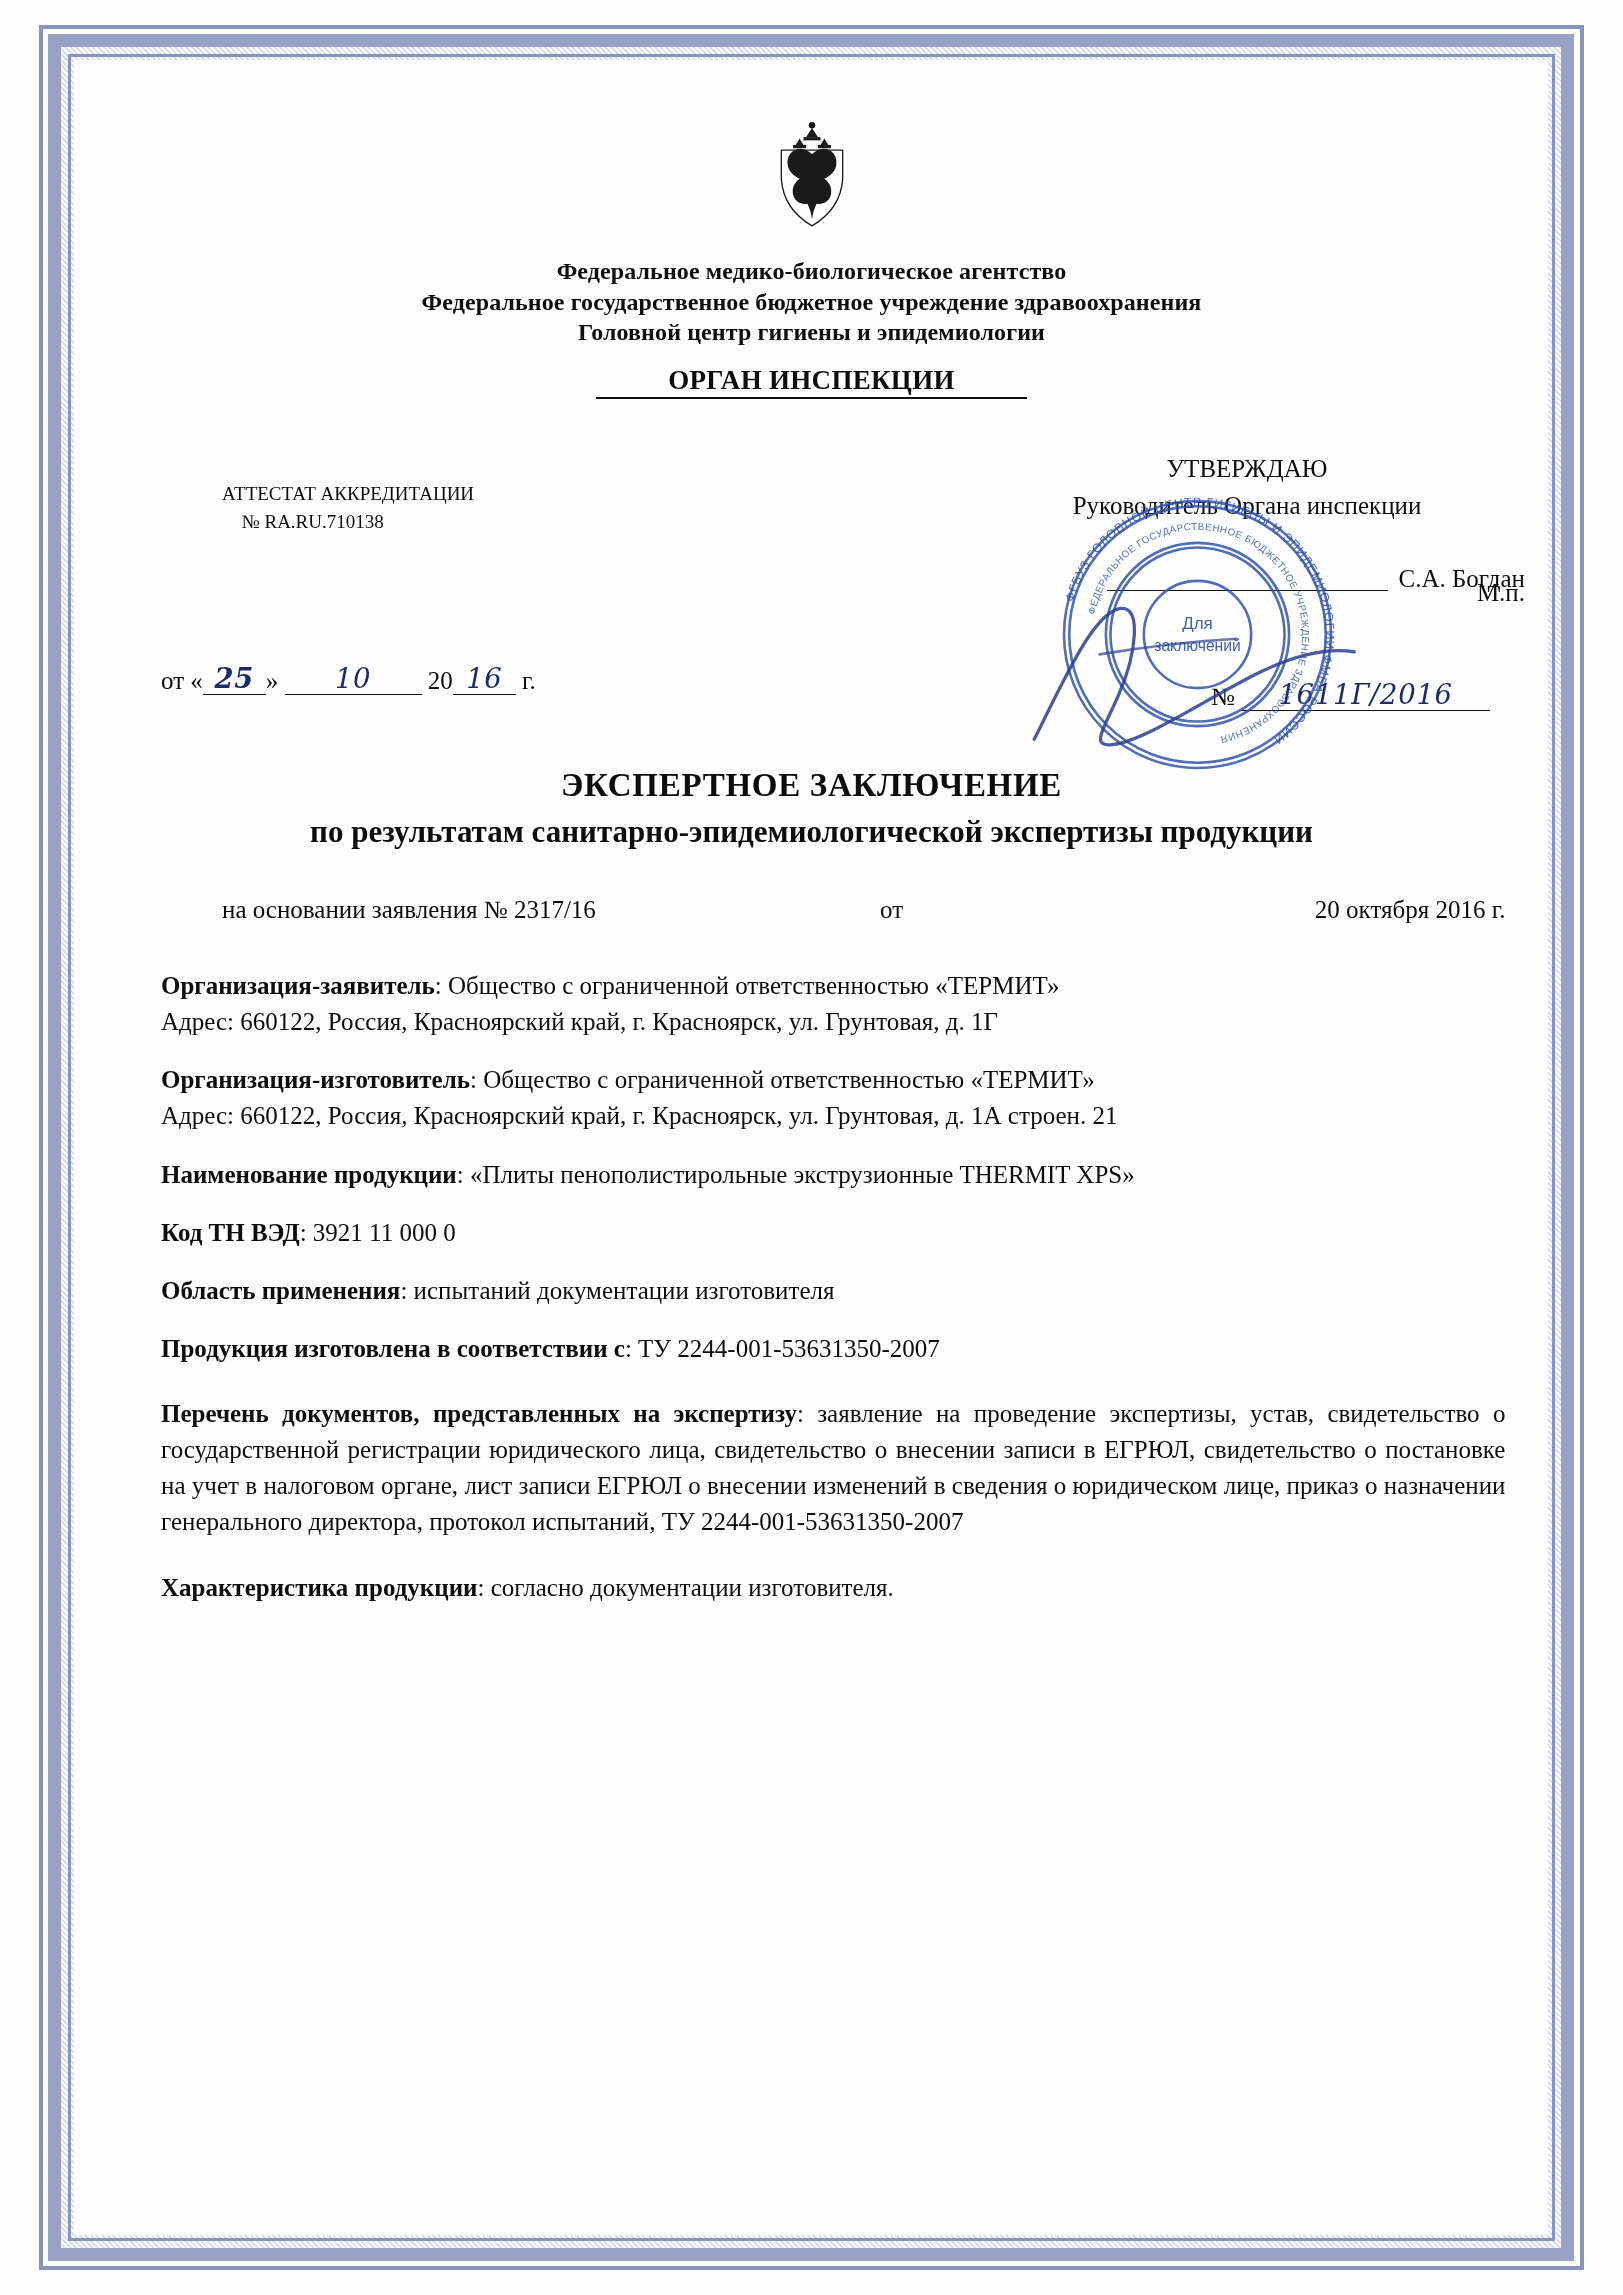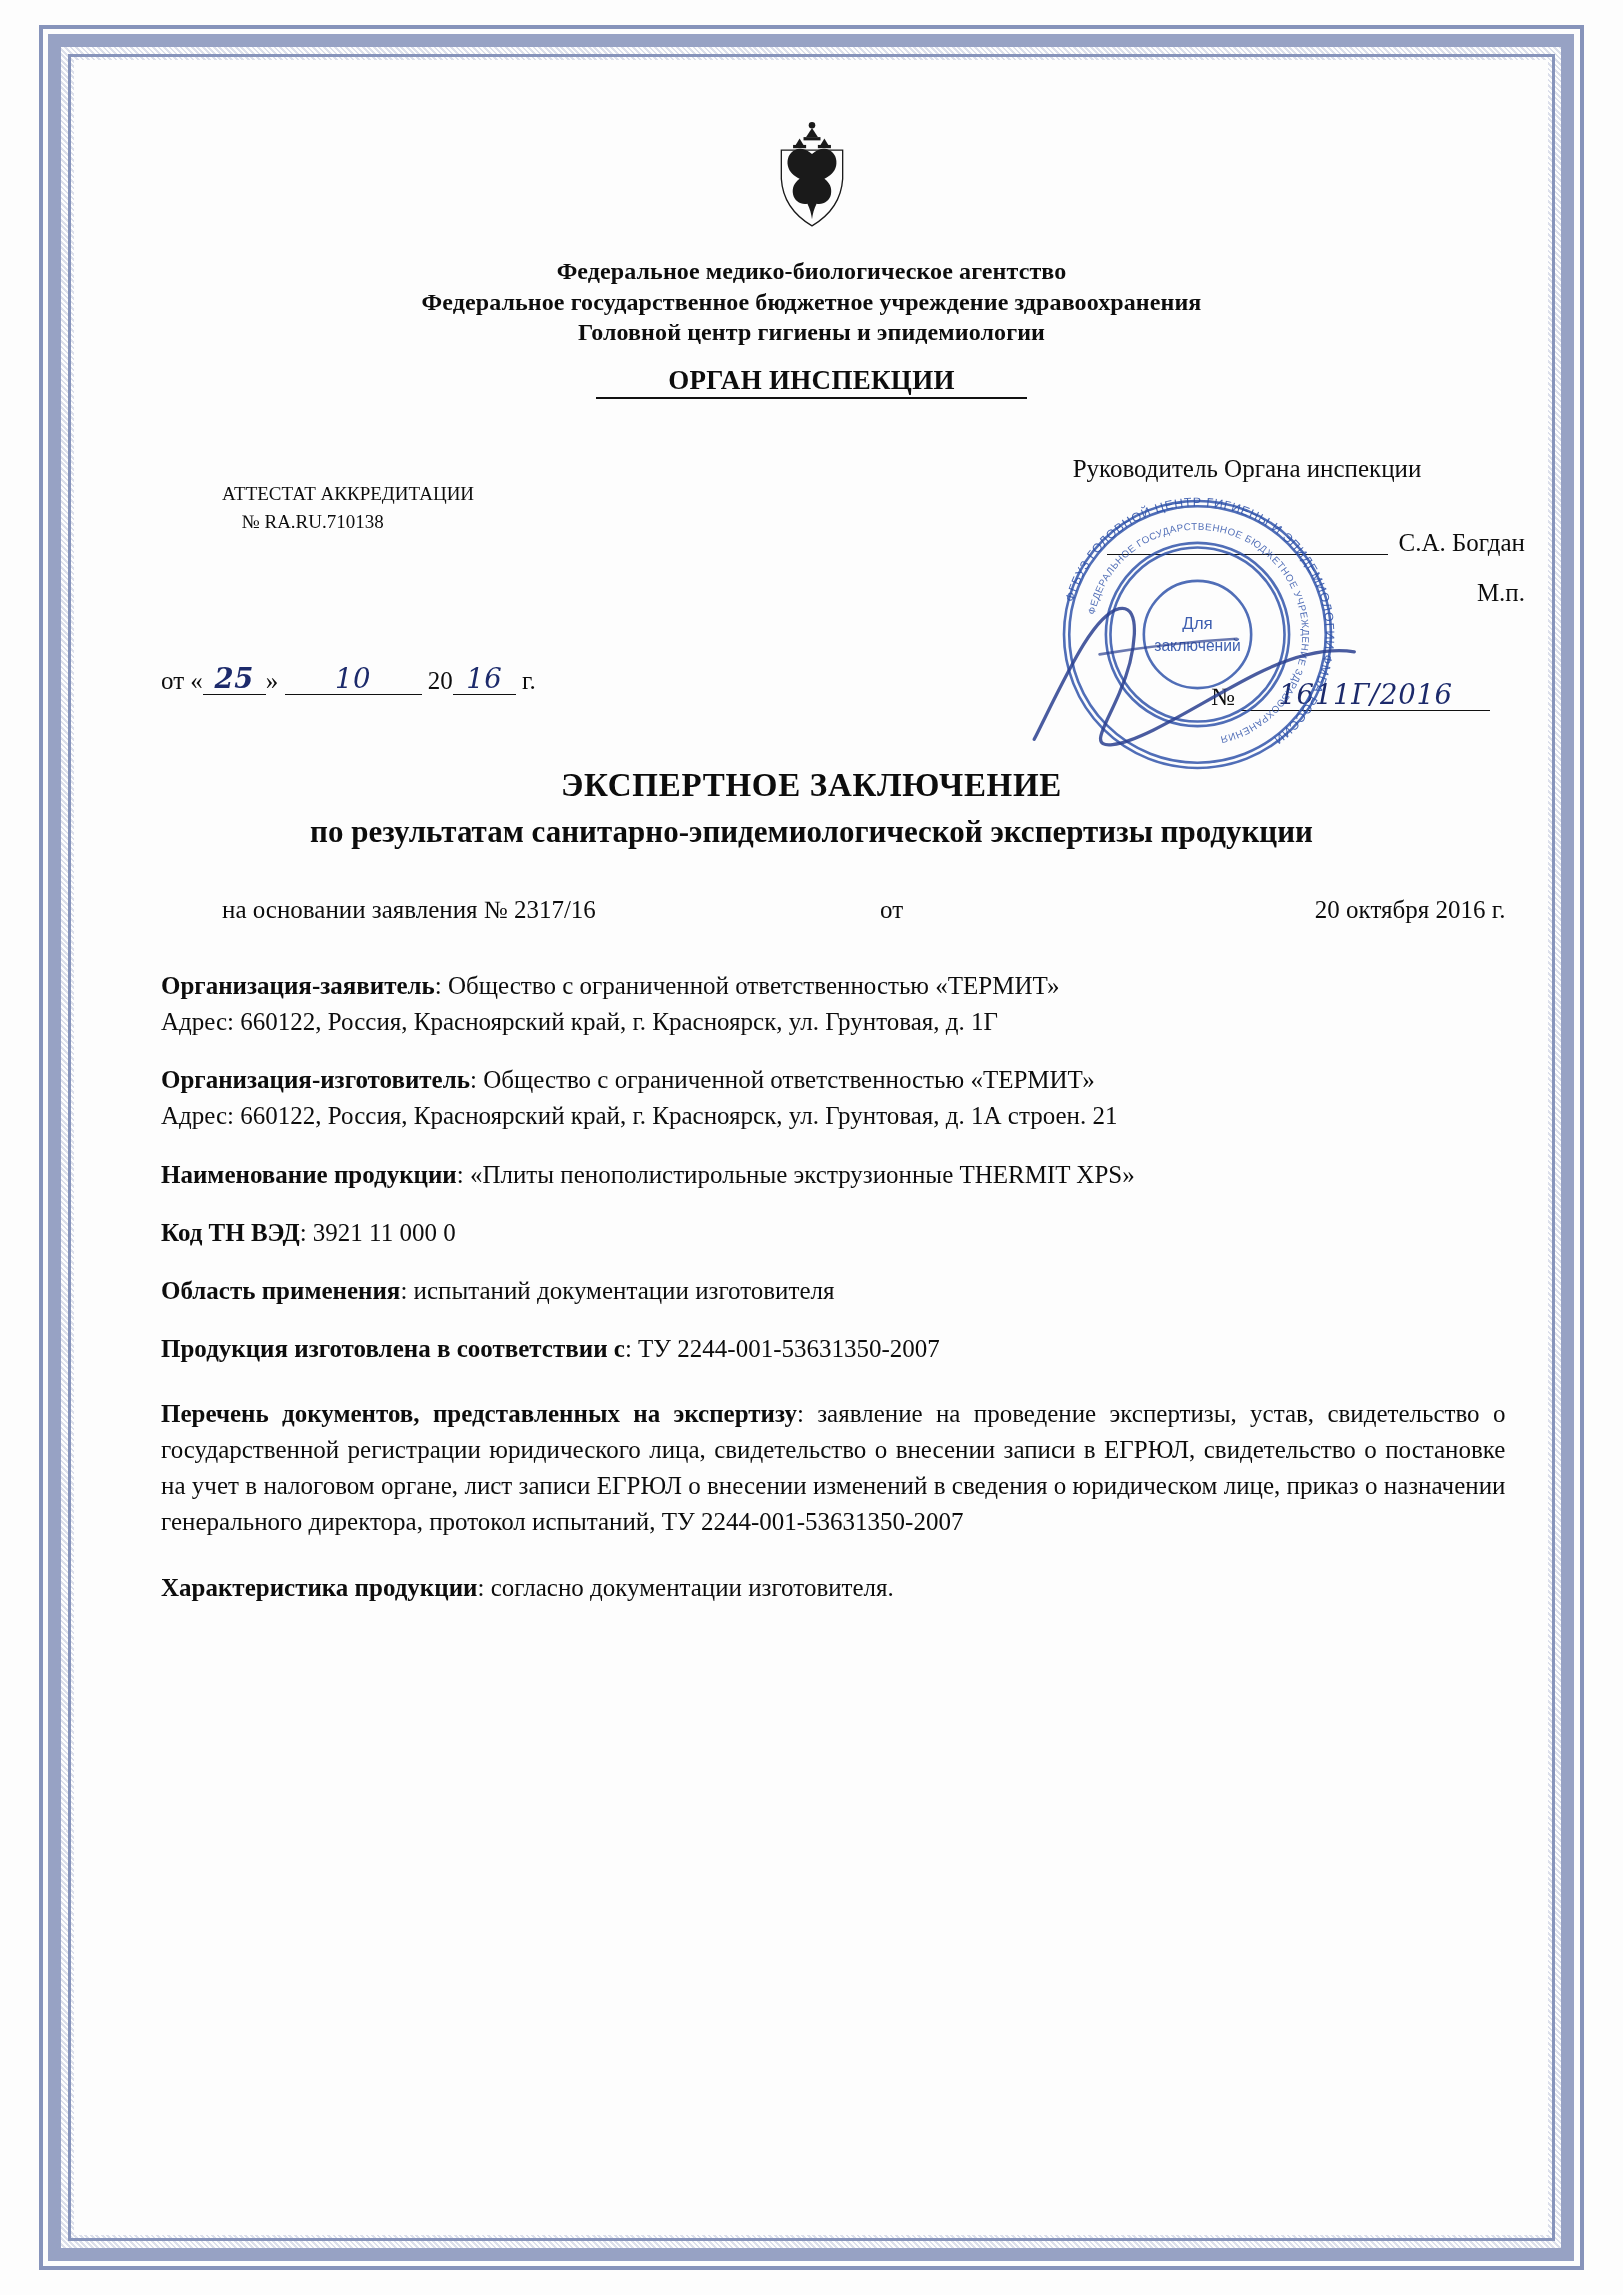--- a/index.html
+++ b/index.html
@@ -301,20 +301,21 @@
     </div>
 
 
     <div class="mid-block">
       <div class="attestat">
         <div>АТТЕСТАТ АККРЕДИТАЦИИ</div>
         <div class="l2">№ RA.RU.710138</div>
       </div>
 
       <div class="approve">
+        <div>УТВЕРЖДАЮ</div>
         <div>Руководитель Органа инспекции</div>
         <div class="line-sign">
           <span class="sig-rule"></span><span>С.А. Богдан</span>
         </div>
       </div>
 
       <div class="mp">М.п.</div>
     </div>
 
     <div class="dateline">

